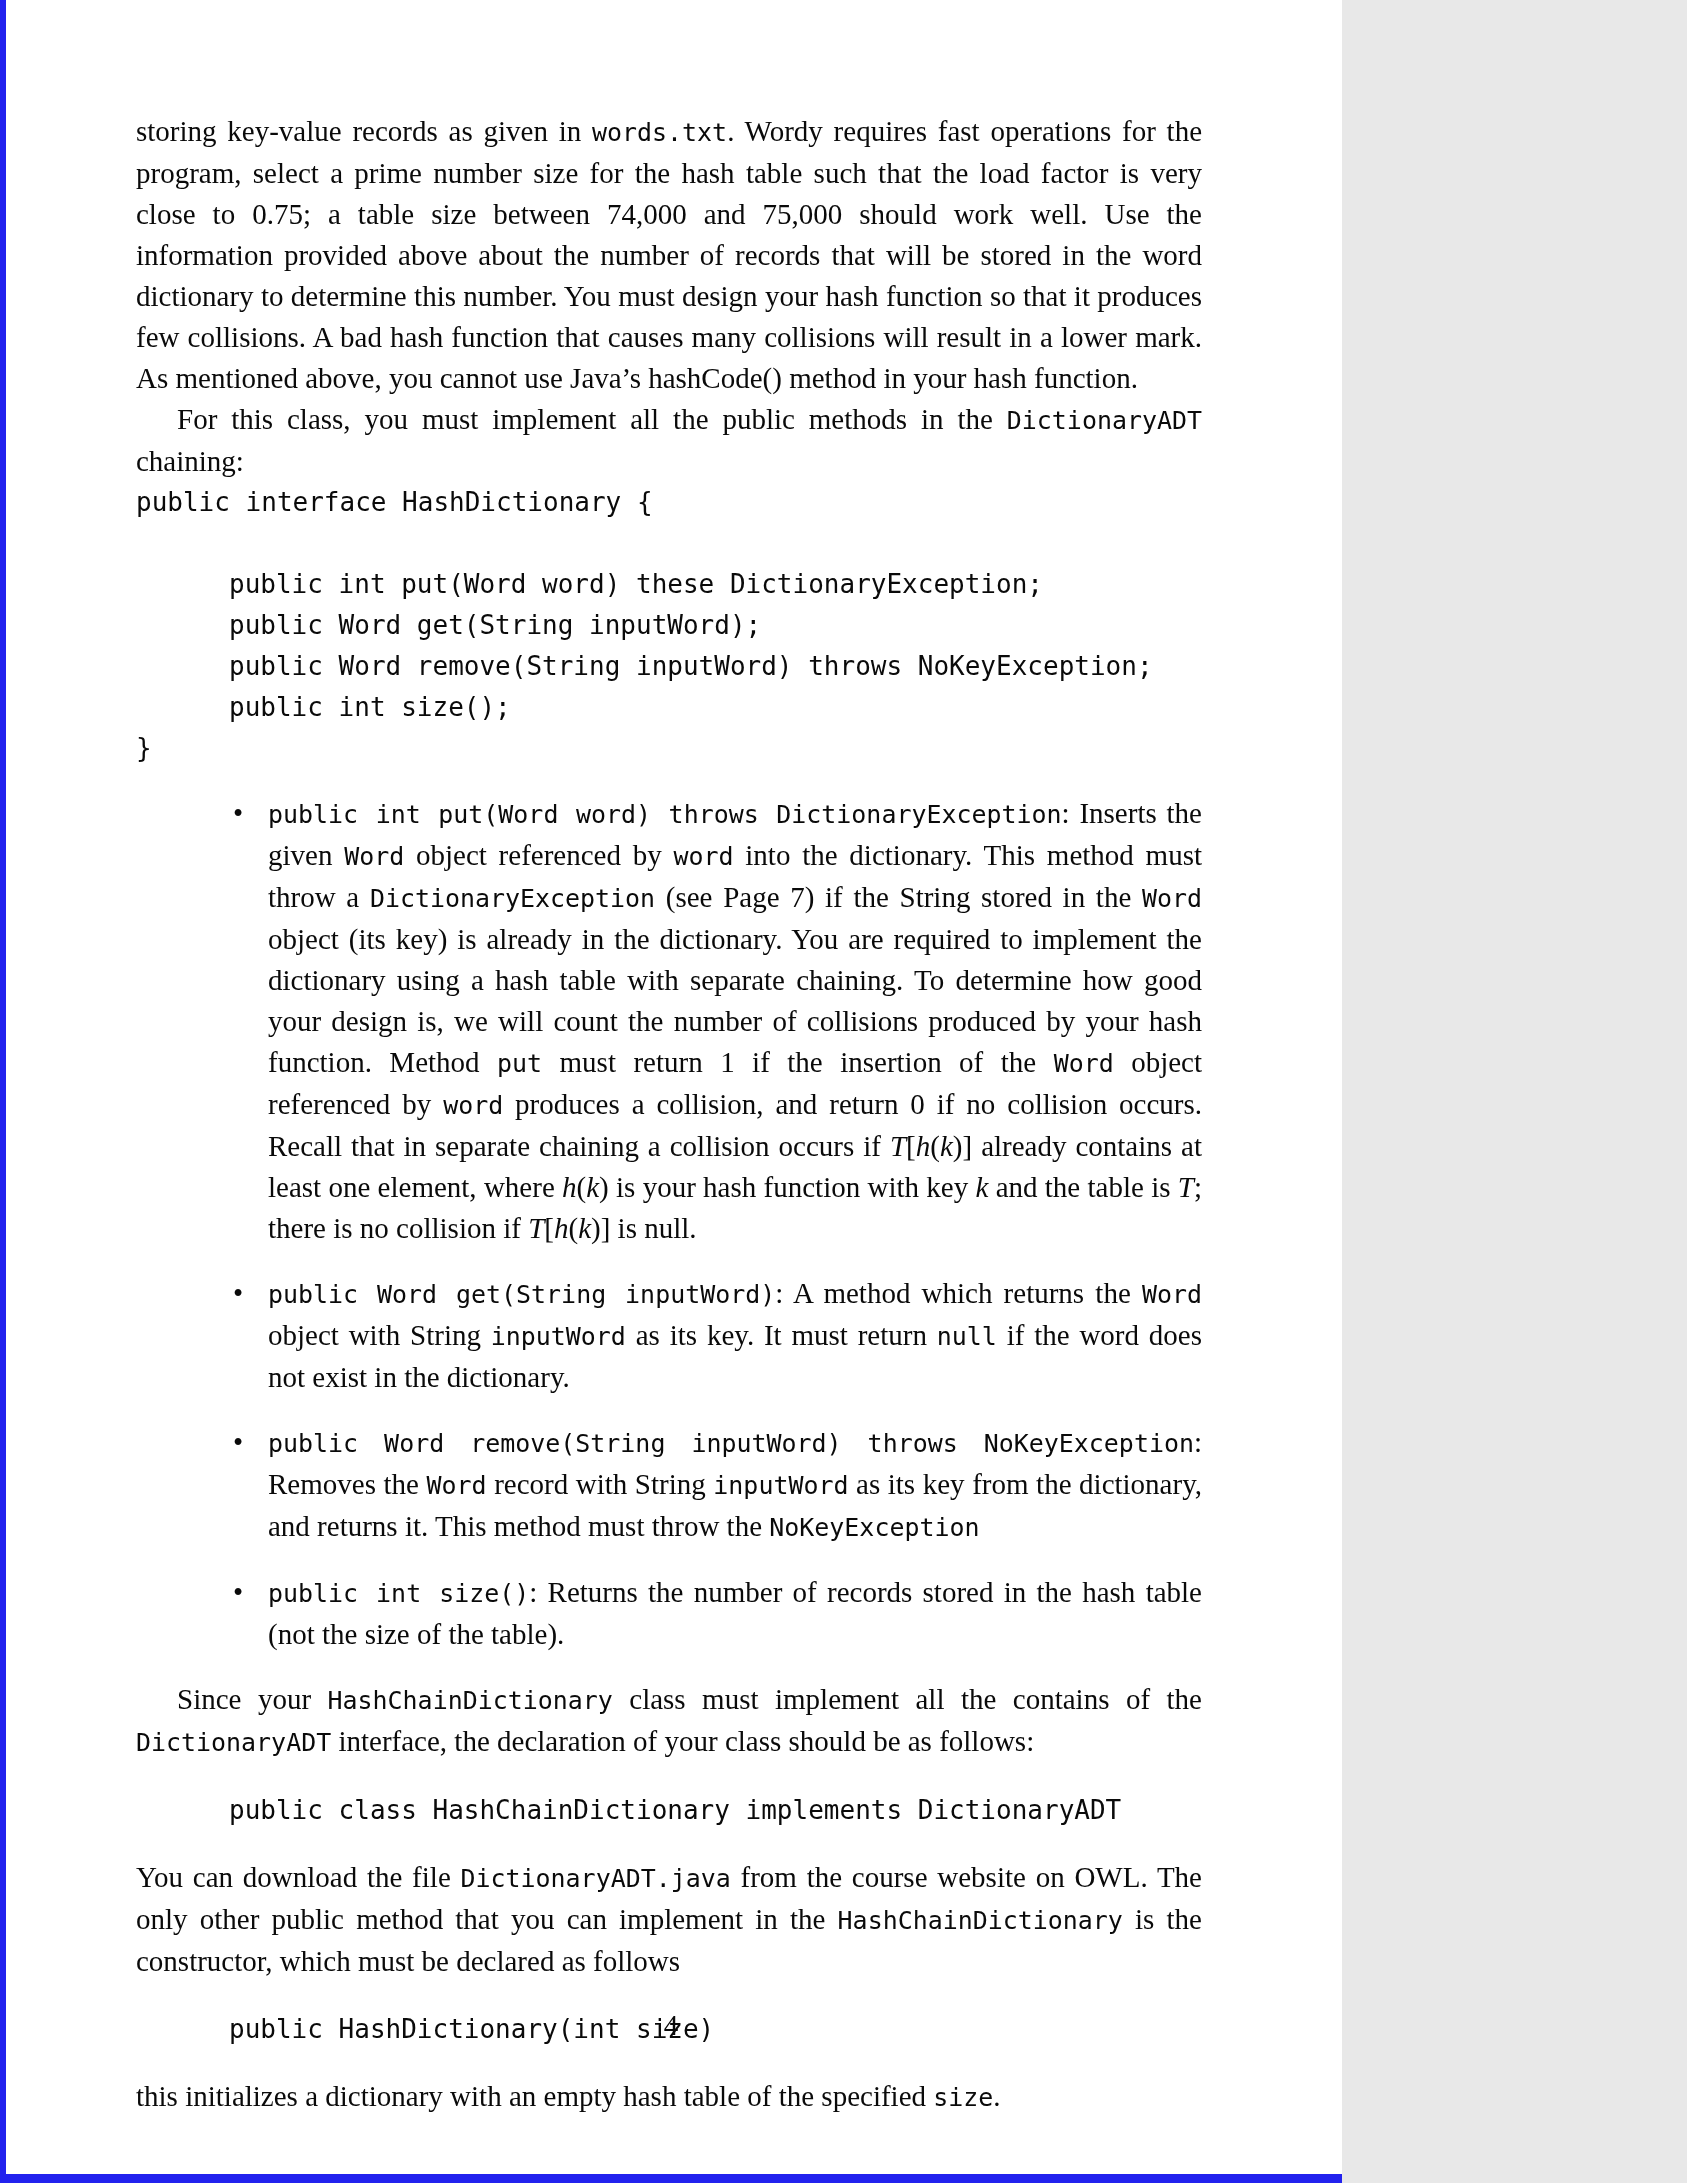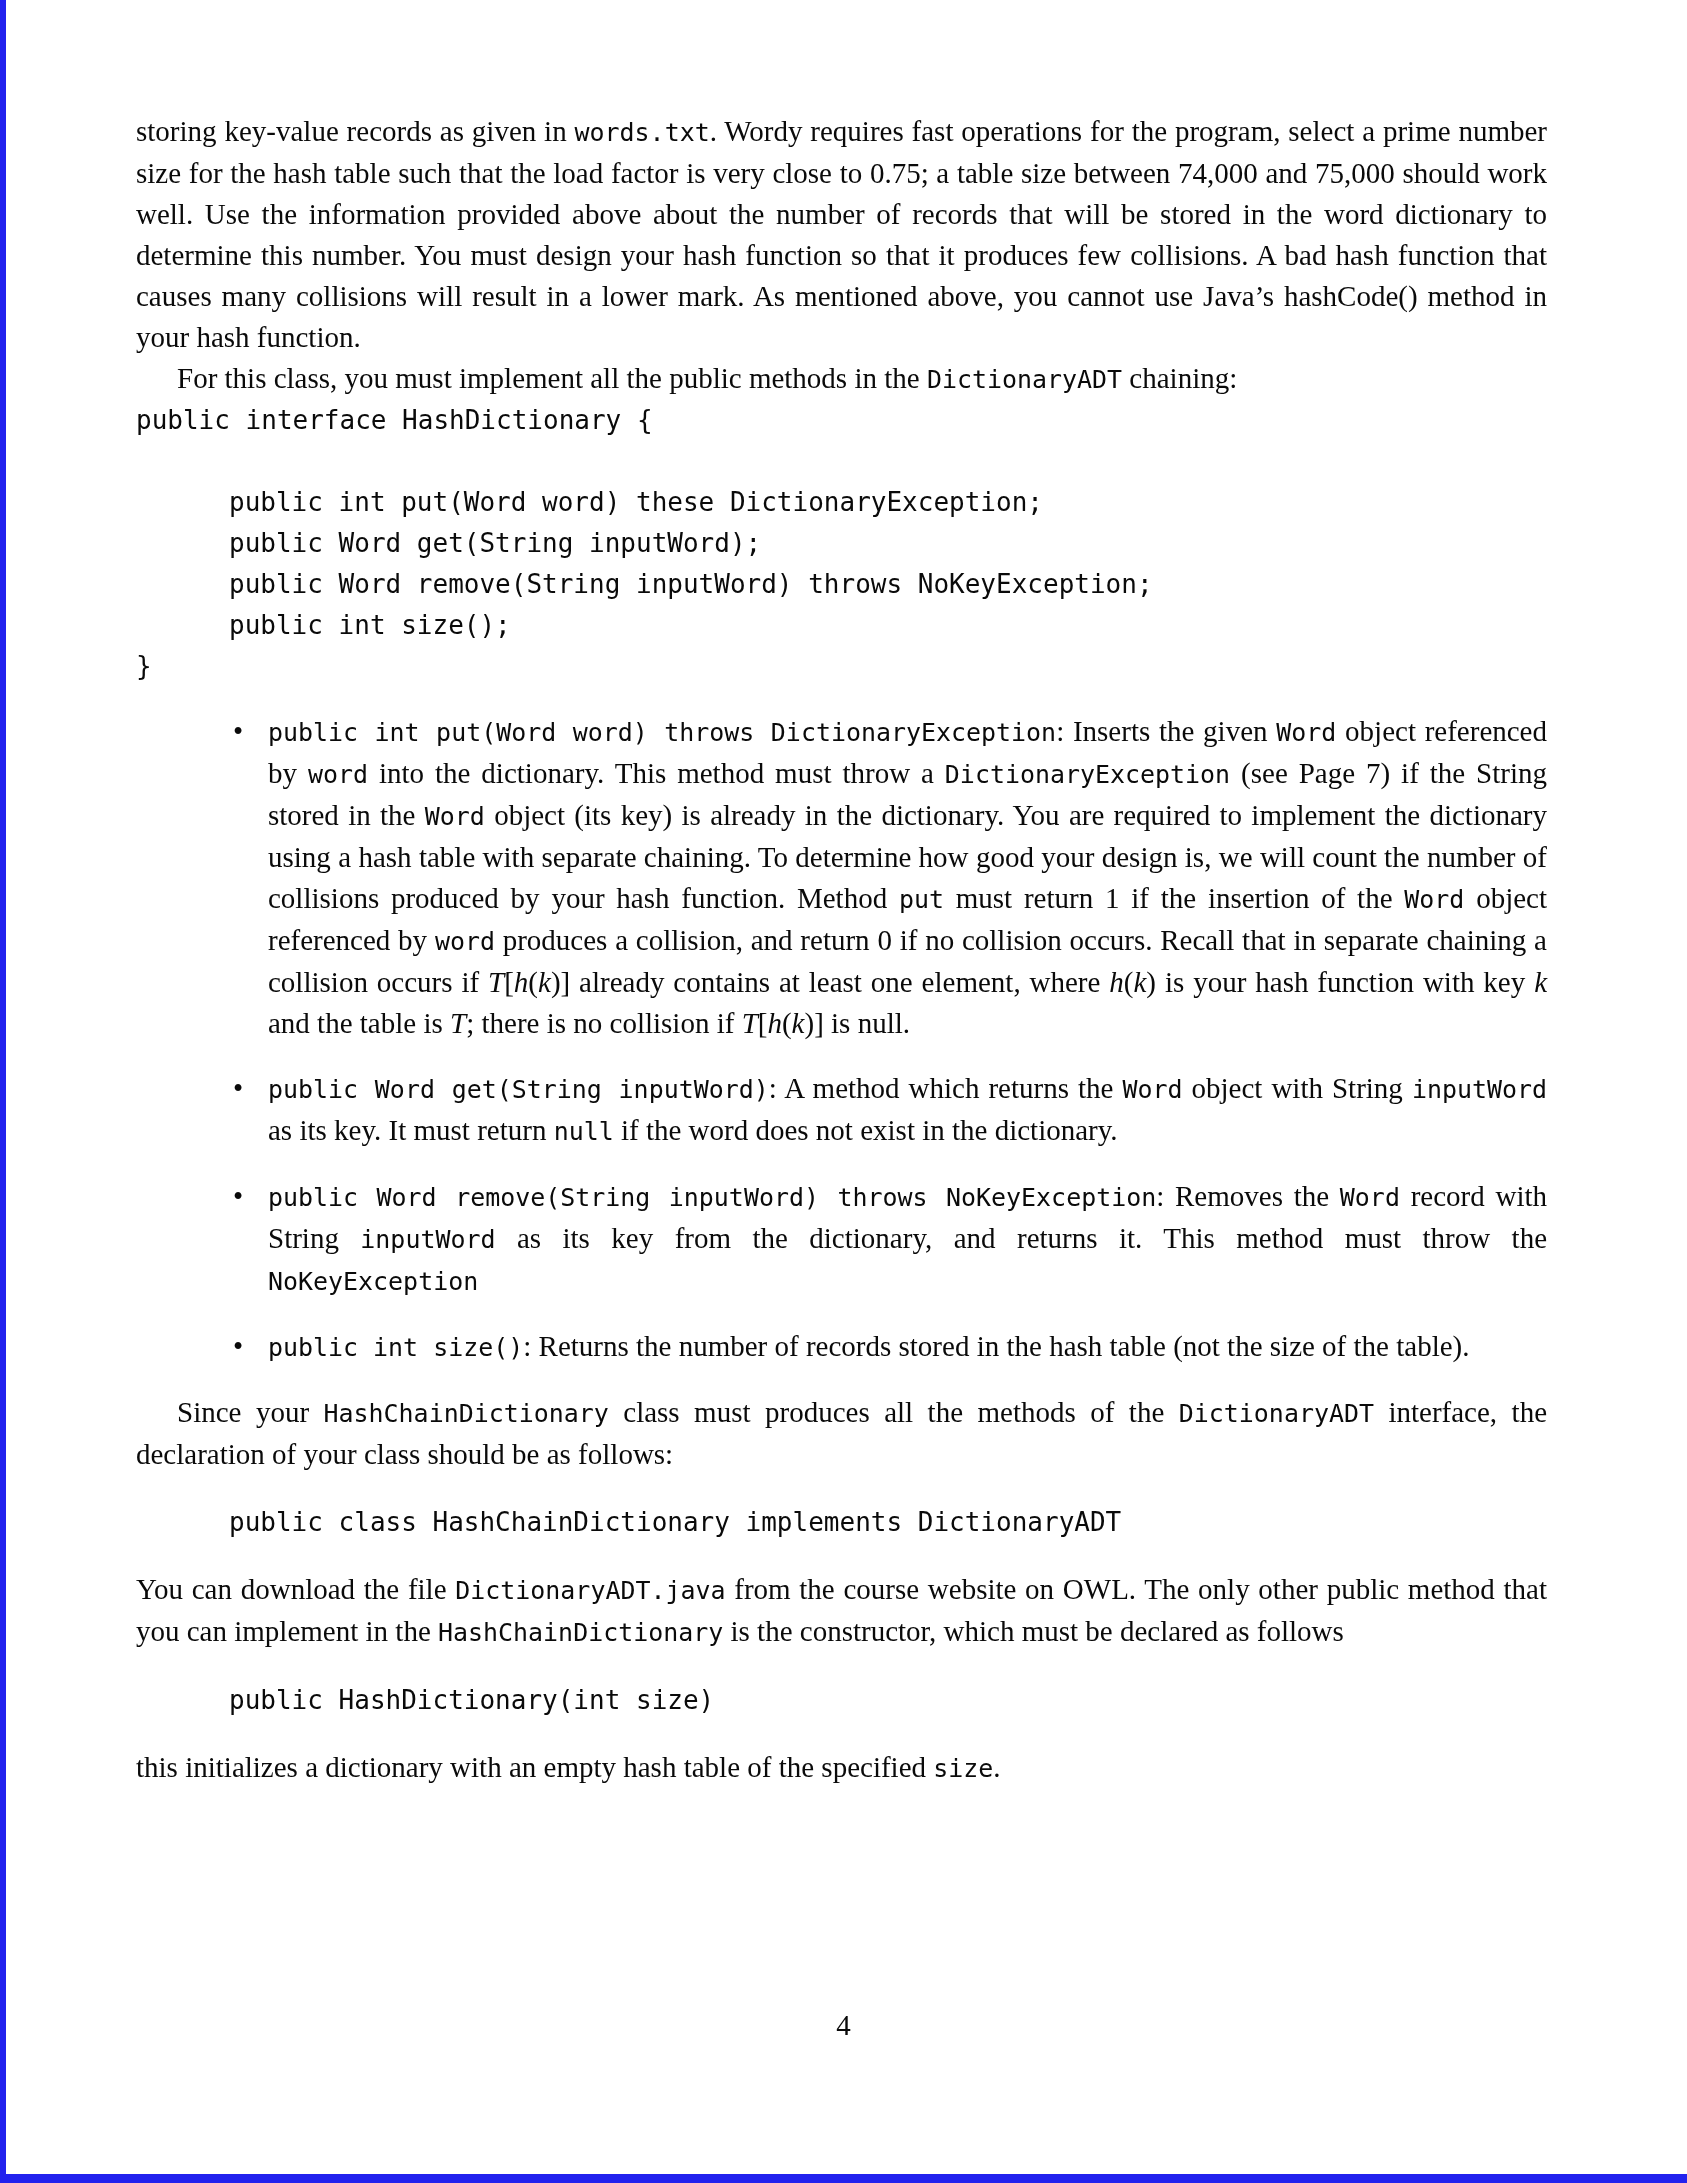--- a/index.html
+++ b/index.html
@@ -1,18 +1,18 @@
 <!DOCTYPE html>
 <html style="font-size:10.6px"><head>
 <meta charset="utf-8">
 <style>
   html, body { margin: 0; padding: 0; background: #e8e8e8; }
   .page {
     position: relative;
-    width: 1687px;
+    width: 1342px;
     height: 2183px;
     background: #ffffff;
     font-family: "Liberation Serif", serif;
     font-size: 29px;
     line-height: 41px;
     color: #0a0a0a;
     overflow: hidden;
   }
   .edge-left {
     position: absolute; left: 0; top: 0;
@@ -119,21 +119,21 @@
       <li>
         <span class="marker">•</span>
         <span><span class="seg-m">public Word remove(String inputWord) throws NoKeyException</span><span class="seg-r">: Removes the </span><span class="seg-m">Word</span><span class="seg-r"> record with String </span><span class="seg-m">inputWord</span><span class="seg-r"> as its key from the dictionary, and returns it. This method must throw the </span><span class="seg-m">NoKeyException</span></span>
       </li>
       <li>
         <span class="marker">•</span>
         <span><span class="seg-m">public int size()</span><span class="seg-r">: Returns the number of records stored in the hash table (not the size of the table).</span></span>
       </li>
     </ul>
 
-    <p class="para indent gap-top"><span class="seg-r">Since your </span><span class="seg-m">HashChainDictionary</span><span class="seg-r"> class must produces all the methods of the </span><span class="seg-m">DictionaryADT</span><span class="seg-r"> interface, the declaration of your class should be as follows:</span></p>
+    <p class="para indent gap-top"><span class="seg-r">Since your </span><span class="seg-m">HashChainDictionary</span><span class="seg-r"> class must implement all the contains of the </span><span class="seg-m">DictionaryADT</span><span class="seg-r"> interface, the declaration of your class should be as follows:</span></p>
 
     <div class="codeline standalone">public class HashChainDictionary implements DictionaryADT</div>
 
     <p class="para"><span class="seg-r">You can download the file </span><span class="seg-m">DictionaryADT.java</span><span class="seg-r"> from the course website on OWL. The only other public method that you can implement in the </span><span class="seg-m">HashChainDictionary</span><span class="seg-r"> is the constructor, which must be declared as follows</span></p>
 
     <div class="codeline standalone">public HashDictionary(int size)</div>
 
     <p class="para"><span class="seg-r">this initializes a dictionary with an empty hash table of the specified </span><span class="seg-m">size</span><span class="seg-r">.</span></p>
 
 

